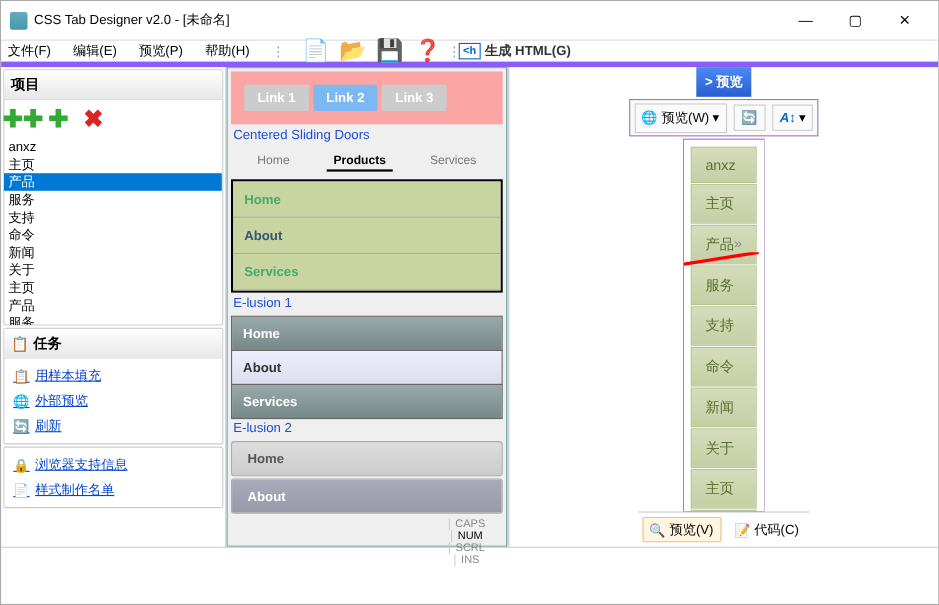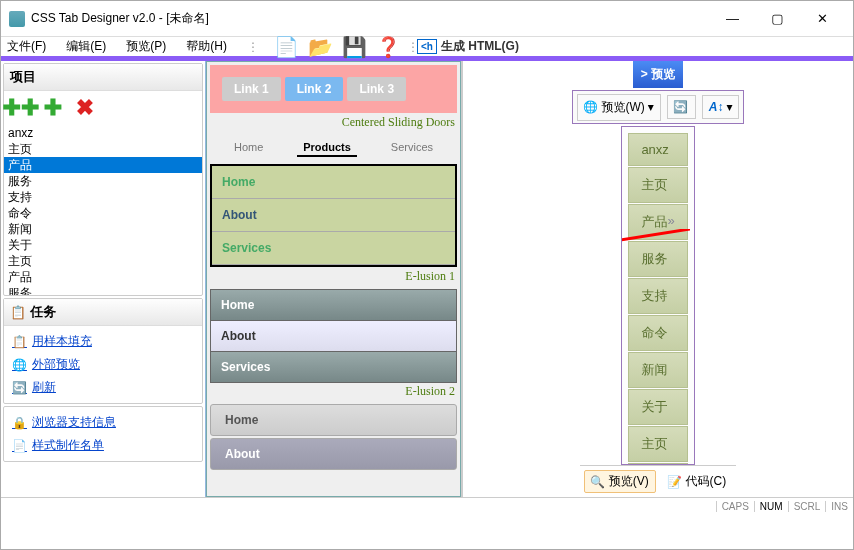--- a/index.html
+++ b/index.html
@@ -23,21 +23,21 @@
 .pbtn.green { color: #3a3; }
 .pbtn.red { color: #d22; }
 .projtree { height: 170px; overflow: auto; font-size: 12px; border: none; }
 .tree-item { padding: 1px 4px; cursor: default; line-height: 14px; }
 .tree-item.sel { background: #0078d7; color: #fff; }
 .tasklink { display: flex; align-items: center; gap: 5px; padding: 3px 4px; color: #0645cc; text-decoration: underline; font-size: 12px; cursor: pointer; }
 .midpane { width: 257px; background: #f0f0f0; display: flex; flex-direction: column; border-right: 2px solid #ccc; }
 .pane-titlebar { background: linear-gradient(#4b8bf4,#2a5dd0); color: #fff; font-weight: bold; padding: 5px 8px; font-size: 12px; }
 .style-scroll { flex: 1; overflow-y: auto; padding: 3px; border: 1px solid #7aa; background: #efefef; }
 .style-block { margin-bottom: 3px; }
-.style-label { text-align: right; color: #4d7c0f; font-size: 12px; font-family: Liberation Serif, serif; padding: 2px; }
+.style-label { text-align: left; color: #1d4ed8; font-size: 12px; font-family: Liberation Sans, sans-serif; padding: 2px; }
 .tabstrip1 { display: flex; gap: 4px; padding: 12px; background: #fca5a5; }
 .tabstrip1 .t { padding: 5px 12px; background: #ccc; color: #fff; font-weight: bold; font-size: 12px; border-radius: 2px; }
 .tabstrip1 .t.act { background: #7bb9f0; }
 .tabstrip2 { display: flex; justify-content: space-around; padding: 4px; font-size: 11px; }
 .tabstrip2 .t { padding: 2px 6px; color: #777; }
 .tabstrip2 .t.act { font-weight: bold; color: #000; border-bottom: 2px solid #000; }
 .vtabs { border: 2px solid #000; }
 .vtabs .vt { padding: 9px 10px; background: #c9d5a1; color: #4a6; font-weight: bold; font-size: 12px; border-bottom: 1px solid #aaa; }
 .vtabs .vt.a { color: #357; }
 .vtabs2 .vt { padding: 8px 10px; background: linear-gradient(#9aa,#788); color: #fff; font-weight: bold; font-size: 12px; border: 1px solid #666; margin-bottom: -1px; }
@@ -45,21 +45,21 @@
 .vtabs3 .vt { padding: 8px 14px; background: linear-gradient(#ddd,#ccc); color: #555; font-weight: bold; font-size: 12px; border: 1px solid #aaa; margin-bottom: 2px; border-radius: 3px; }
 .vtabs3 .vt.a { background: linear-gradient(#aab,#99a); color: #fff; }
 .rightpane { flex: 1; display: flex; flex-direction: column; align-items: center; }
 .prevtb { display: flex; align-items: center; gap: 6px; padding: 4px; height: 34px; border: 1px solid #97b; margin: 2px; background: #fafafa; }
 .prevtb .btn { padding: 4px 6px; border: 1px solid #ccc; display: flex; align-items: center; gap: 3px; font-size: 12px; }
 .prevarea { flex: 1; overflow-y: auto; border: 1px solid #97b; margin: 0 2px; background: #fdfdfd; padding: 6px; position: relative; }
 .previtem { padding: 8px 12px; background: linear-gradient(#d5dcba,#c5cfa5); color: #5a7030; font-size: 13px; margin-bottom: 1px; border: 1px solid #b5c090; }
 .prevtabs { display: flex; gap: 6px; padding: 4px; font-size: 12px; border-top: 1px solid #ccc; }
 .prevtabs .pt { display: flex; align-items: center; gap: 3px; padding: 2px 6px; }
 .prevtabs .pt.act { border: 1px solid #f0c078; background: #fff5e0; border-radius: 2px; }
-.statusbar { height: 18px; display: flex; align-items: center; justify-content: flex-end; font-size: 10px; border-top: 1px solid #ccc; color: #888; }
+.statusbar { height: 18px; display: flex; align-items: center; justify-content: flex-end; font-size: 10px; border-top: 1px solid #ccc; color: #888; flex-direction: column; }
 .sbcell { border-left: 1px solid #ccc; padding: 0 5px; }
 .chev { float: right; color: #889; }
 .arrow { position: absolute; right: 4px; top: 102px; width: 200px; height: 40px; }
 </style>
 </head>
 <body>
 
 <div class="titlebar">
   <div class="icon"></div>
   <div class="title">CSS Tab Designer v2.0 - [未命名]</div>

